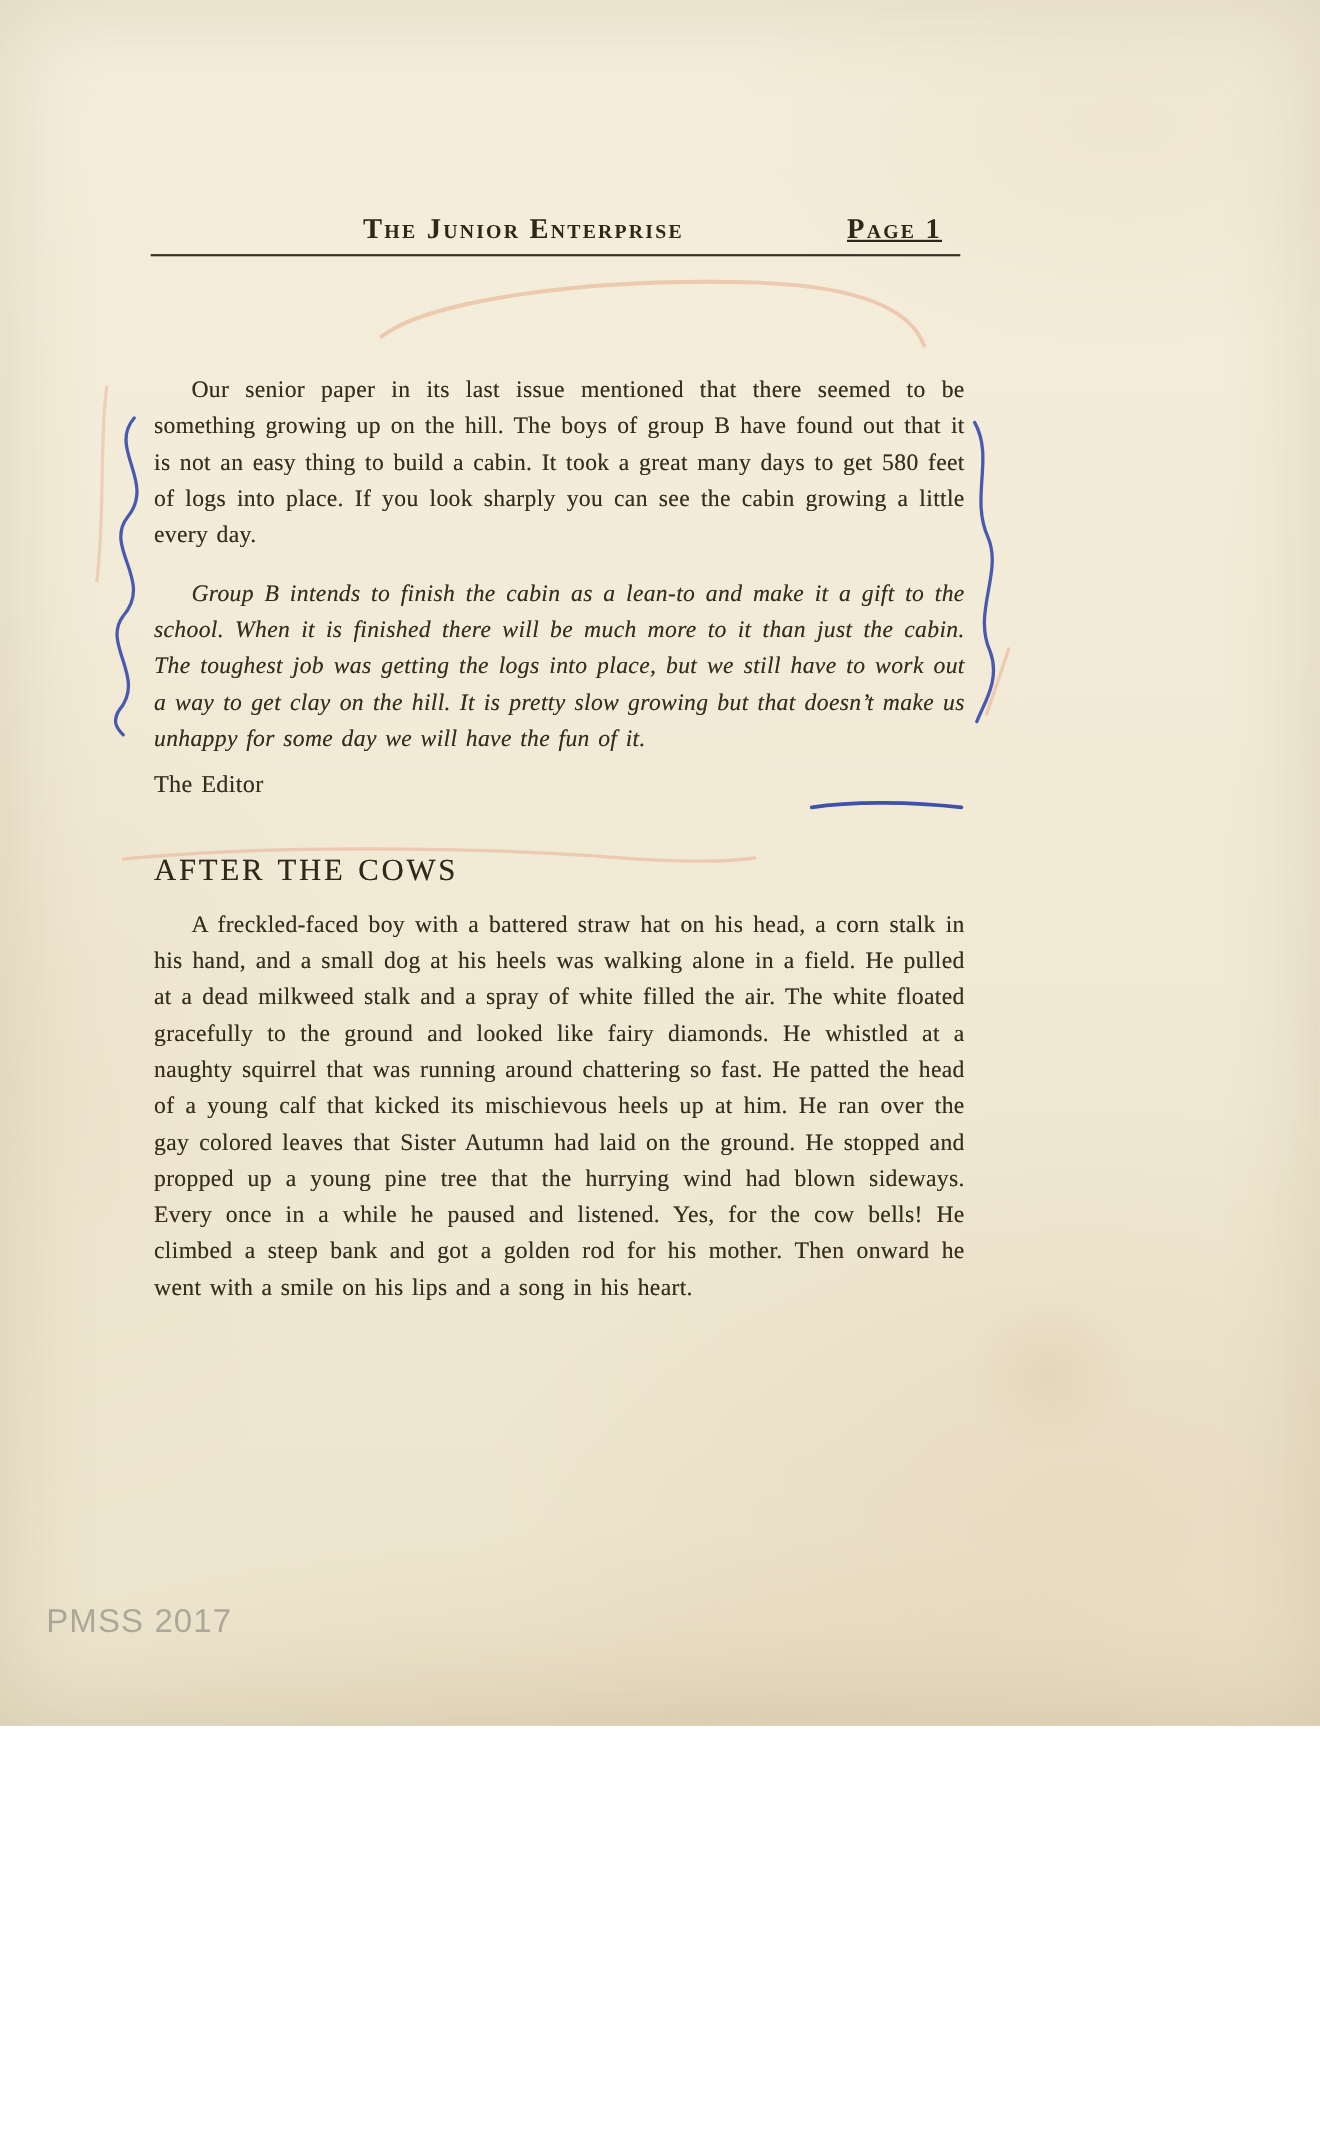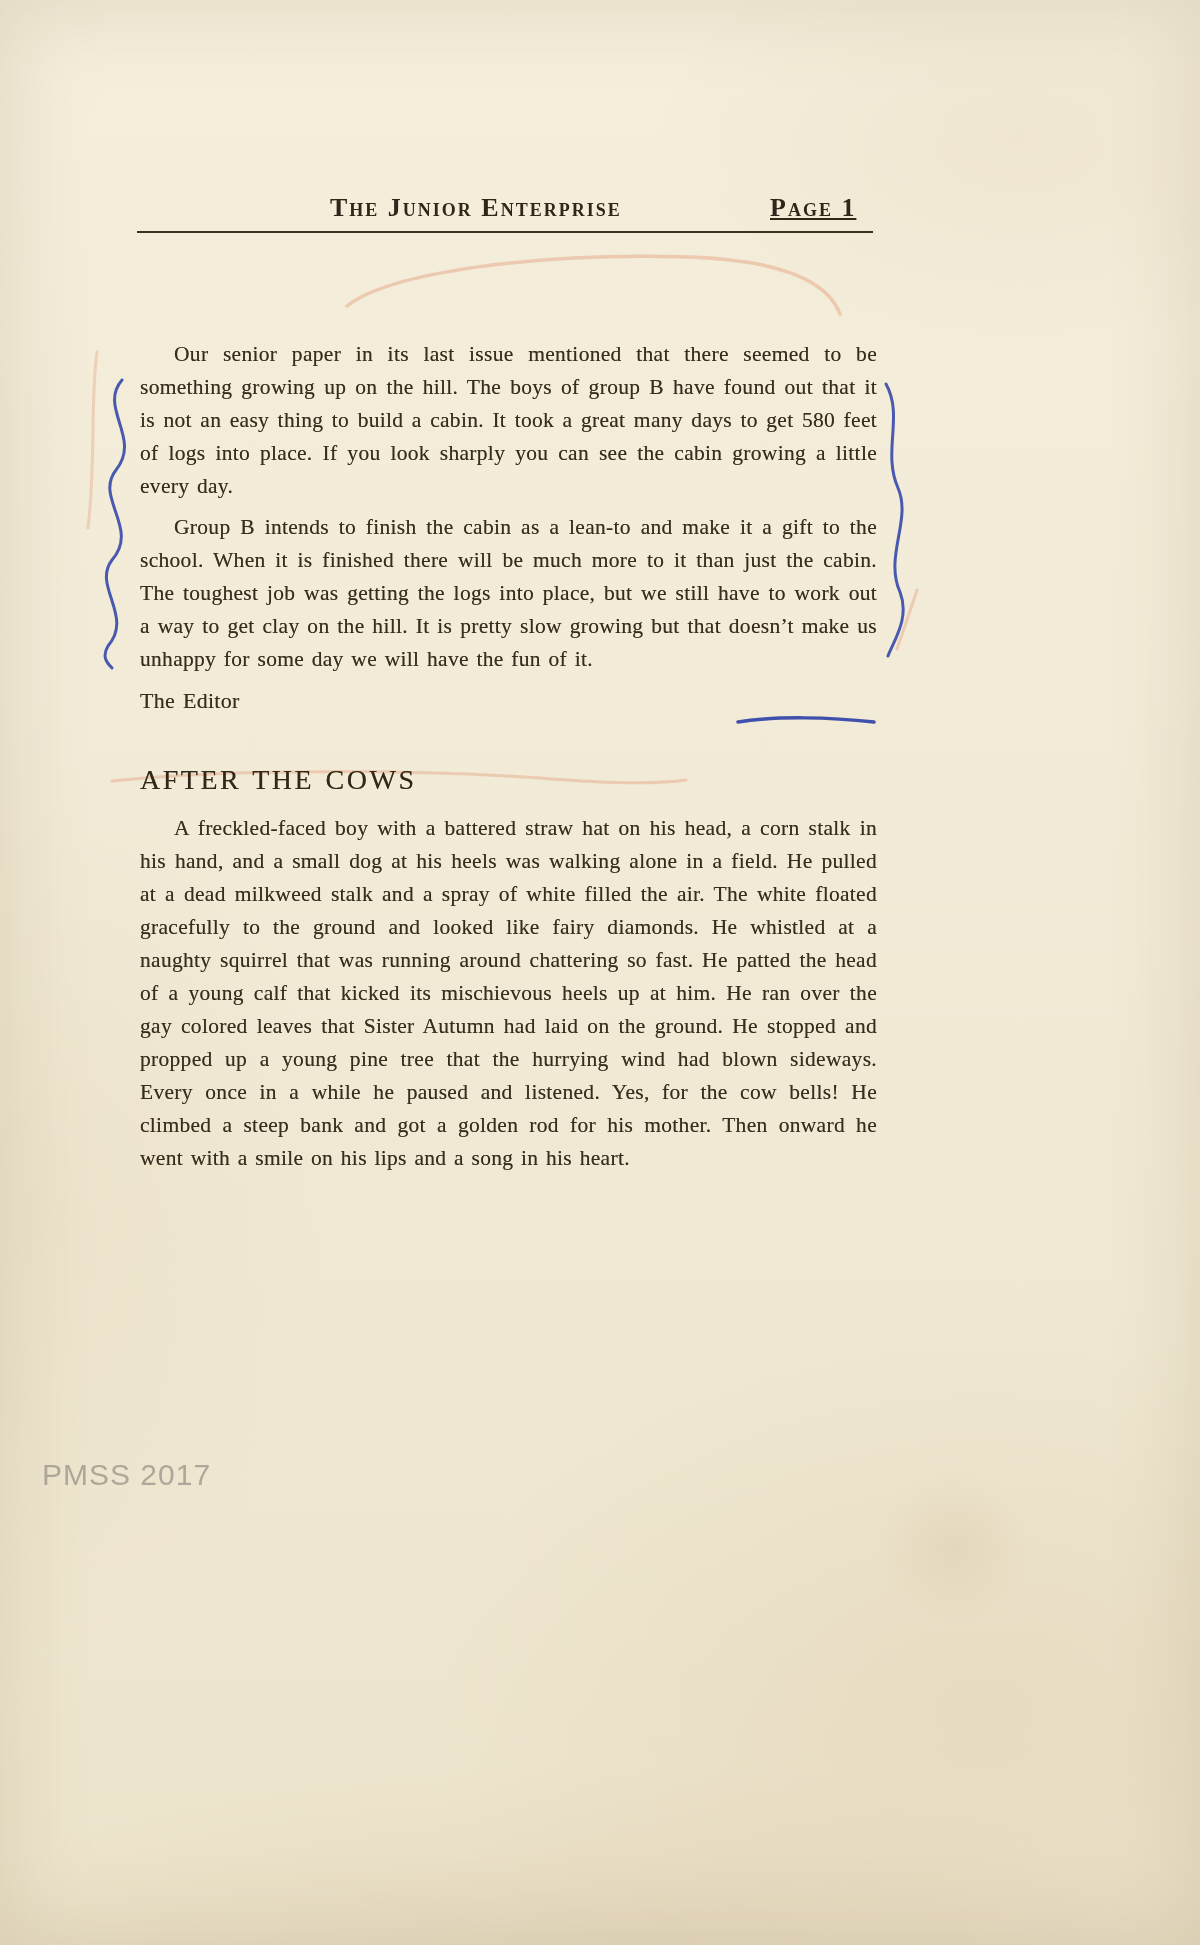--- a/index.html
+++ b/index.html
@@ -7,21 +7,21 @@
     padding: 0;
     width: 1200px;
     height: 1945px;
     overflow: hidden;
     font-family: "Liberation Serif", "DejaVu Serif", serif;
   }
 
   .page {
     position: relative;
     width: 1200px;
-    height: 1945px;
+    height: 1569px;
     color: #332a1c;
     background:
       radial-gradient(circle 110px at 79.5% 79.5%, rgba(190,160,120,0.14), transparent 70%),
       radial-gradient(ellipse 520px 300px at 85% 7%, rgba(208,178,138,0.12), transparent 70%),
       radial-gradient(ellipse 760px 560px at 82% 88%, rgba(205,175,135,0.18), transparent 72%),
       radial-gradient(ellipse 420px 640px at 3% 62%, rgba(212,186,150,0.12), transparent 70%),
       radial-gradient(ellipse 900px 240px at 50% 100%, rgba(196,168,128,0.16), transparent 75%),
       linear-gradient(180deg, #f4eedb 0%, #f2ebd7 35%, #efe7d1 75%, #ece3cb 100%);
     box-shadow: inset 0 0 90px rgba(130,105,60,0.18);
   }
@@ -81,21 +81,22 @@
     color: #362d1e;
     text-shadow: 0 0 0.5px rgba(54,45,30,0.55);
   }
 
   .content p {
     margin: 0;
     text-indent: 34px;
   }
 
   .content p + p {
-    margin-top: 8px;
+    margin-top: 20px;
+    font-style: italic;
   }
 
   .signature {
     position: relative;
     margin-top: 8px;
     text-align: left;
     padding-right: 6px;
     font-size: 22px;
   }
 

